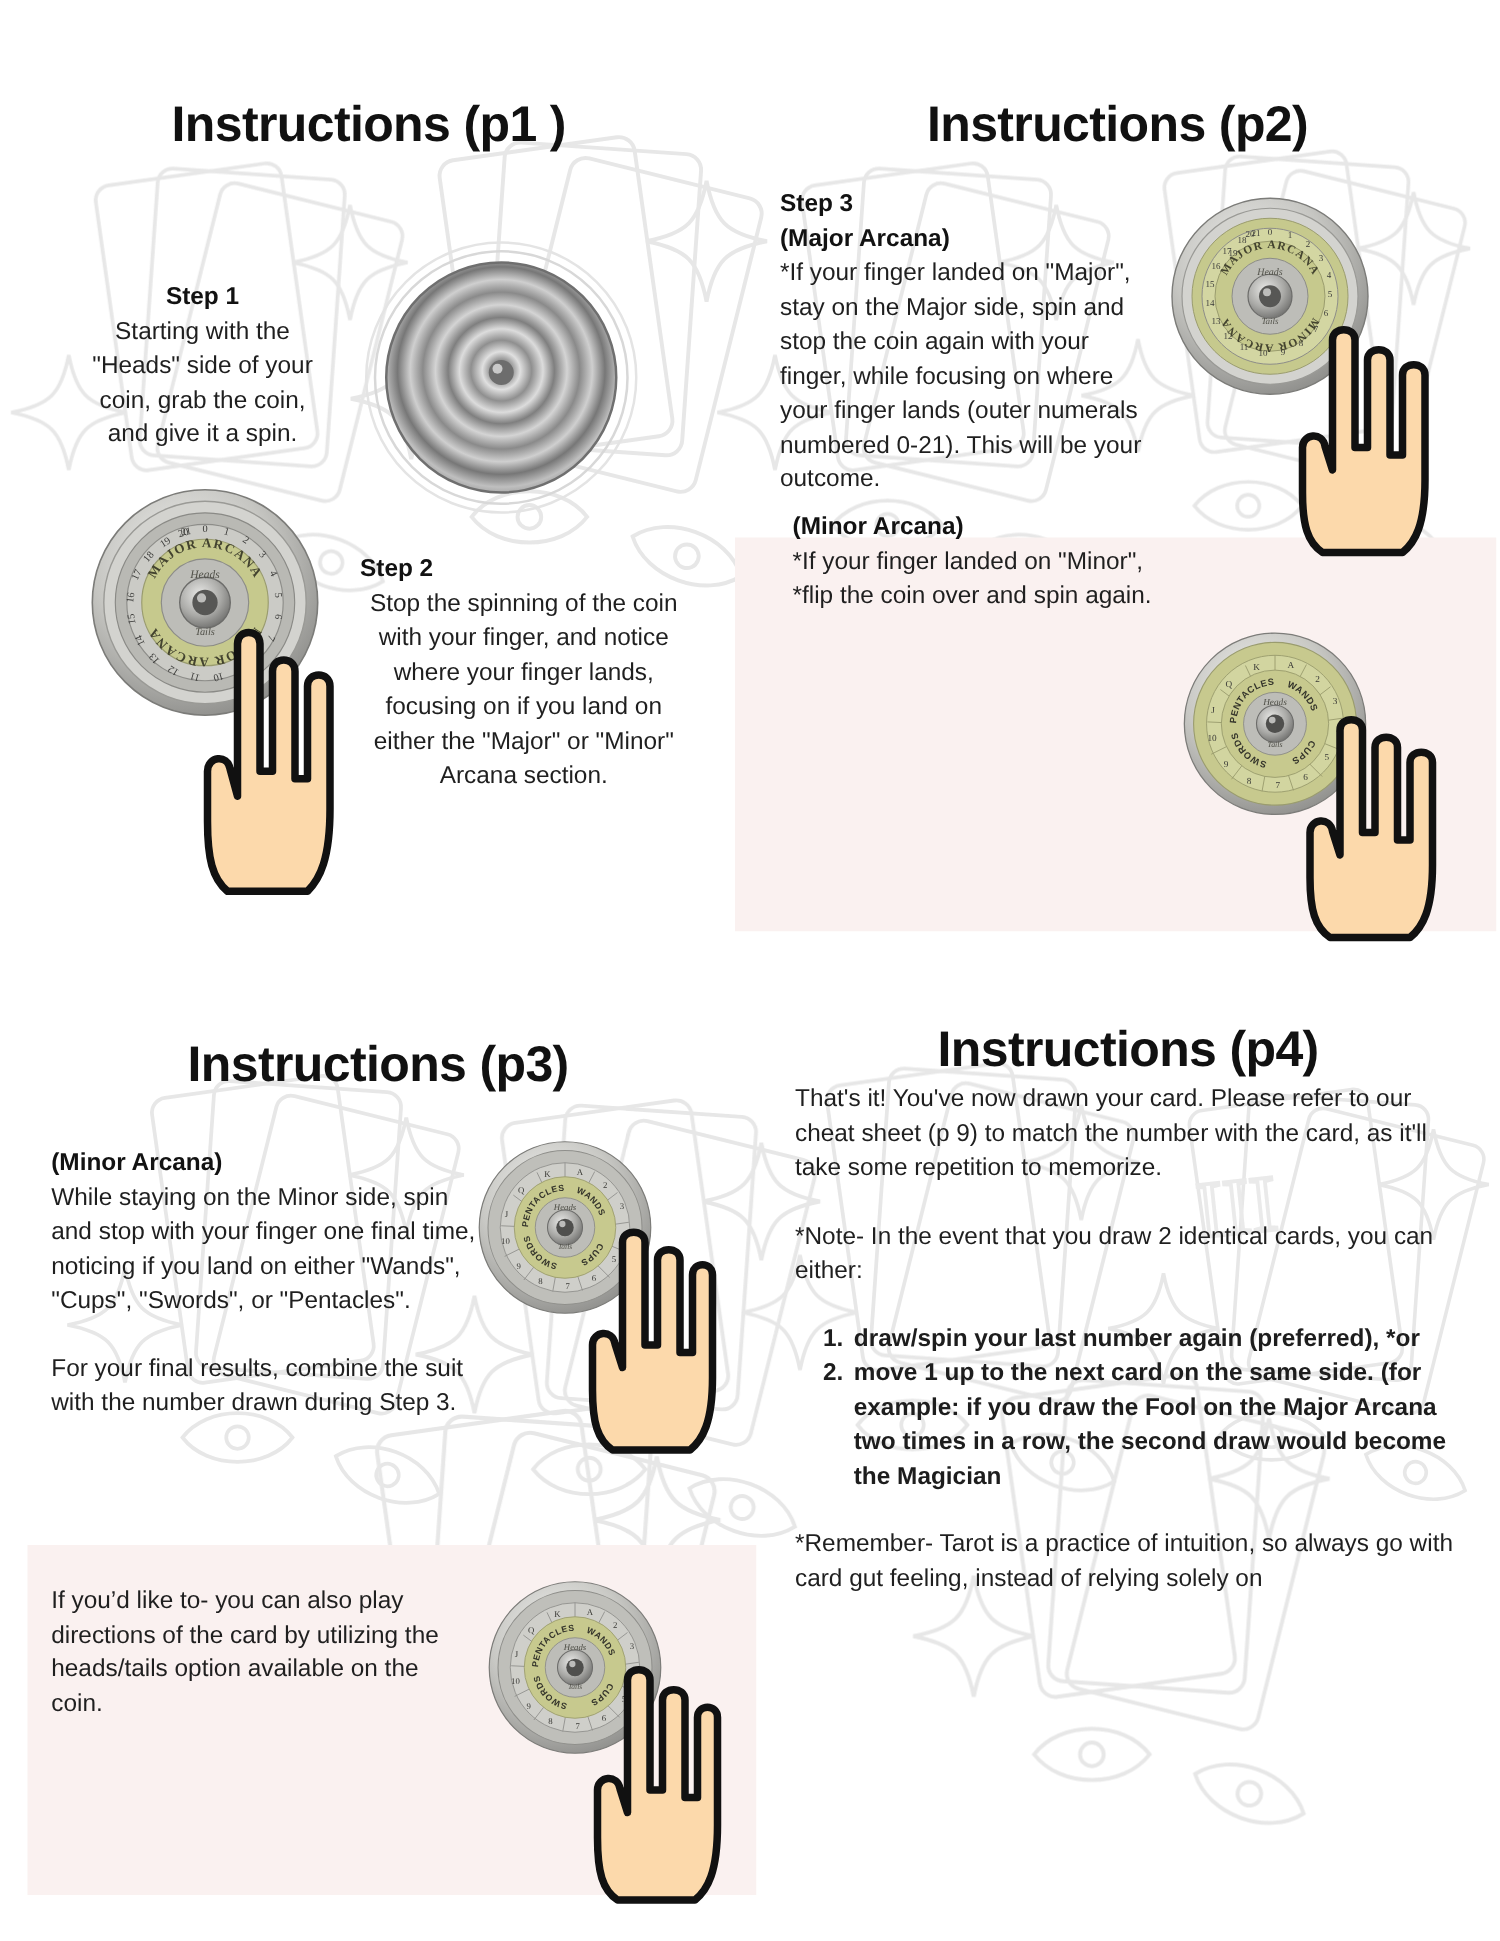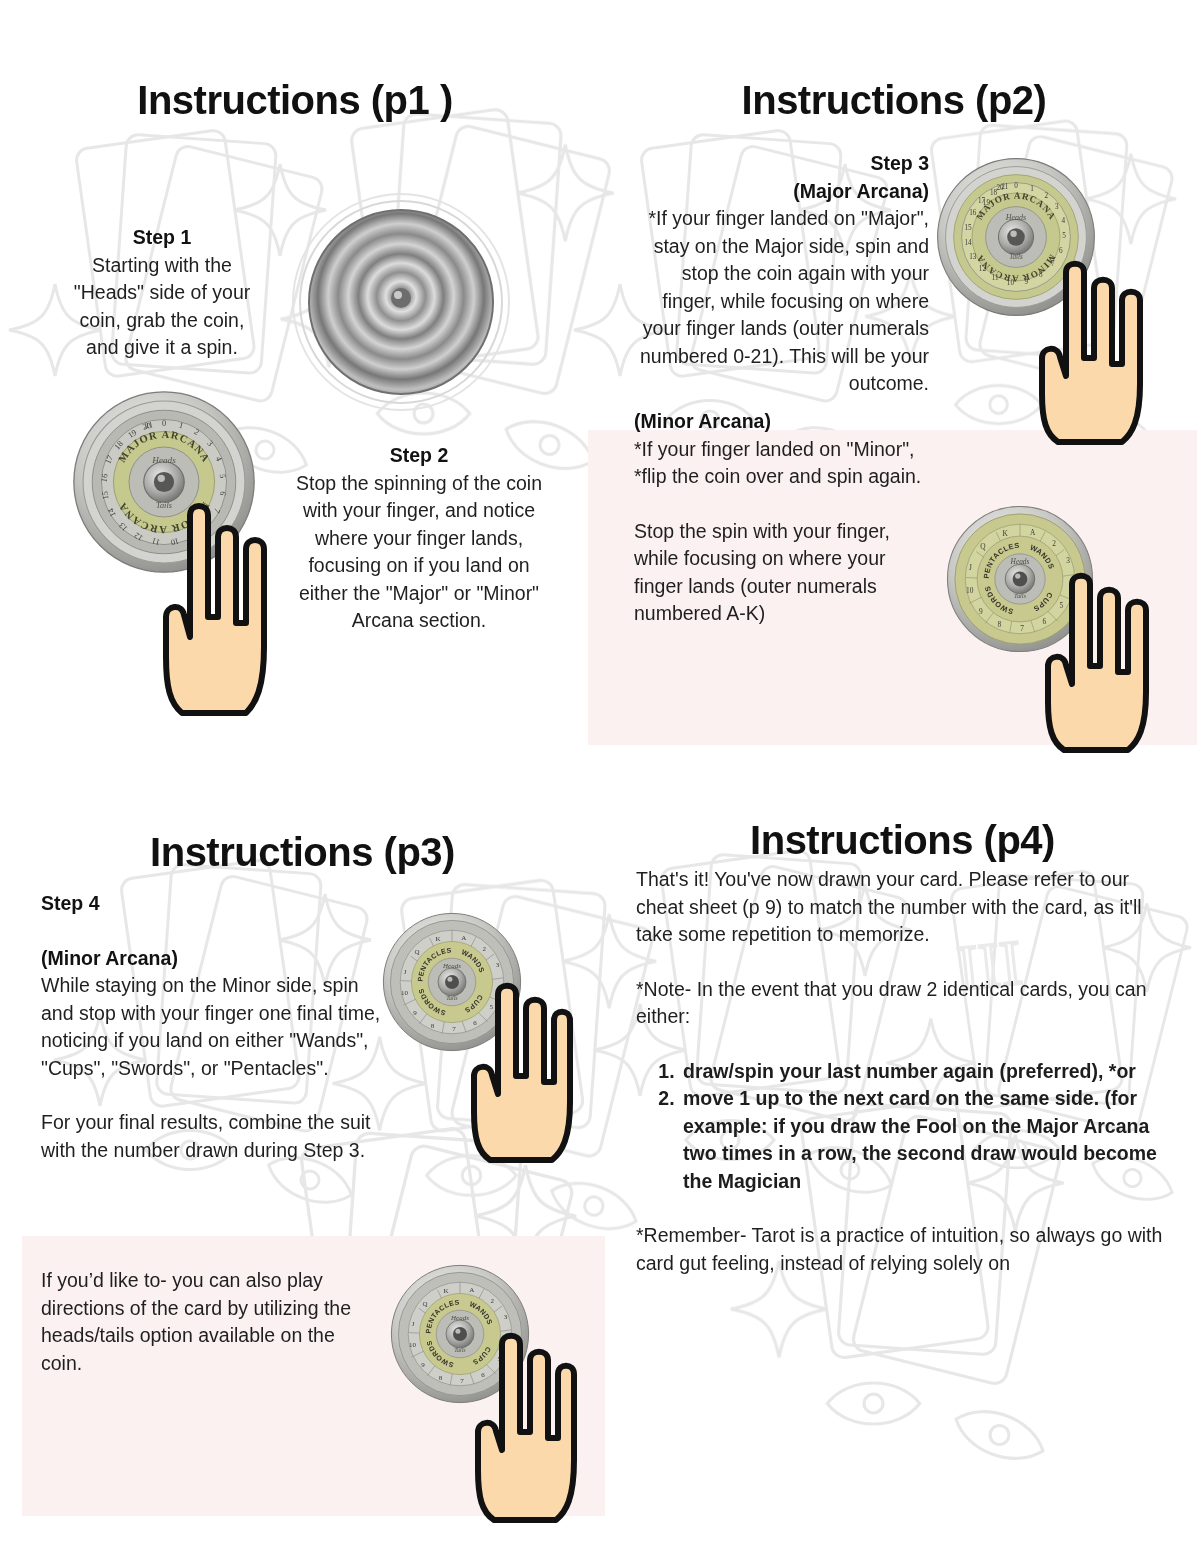--- a/index.html
+++ b/index.html
@@ -198,21 +198,21 @@
         <circle cx="110" cy="105" r="4" fill="#c9c9c9"></circle>
       </svg>
     </div>
 
     <div style="position:absolute; left:62px; top:224px; width:200px;">
       <div class="step-head center" style="text-align:center;">Step 1</div>
       <div class="para center">Starting with the "Heads" side of your coin, grab the coin, and give it a spin.</div>
     </div>
 
     <div style="position:absolute; left:288px; top:442px; width:262px;">
-      <div class="step-head" style="text-align:center;">Step 2</div>
+      <div class="step-head" style="text-align:left;">Step 2</div>
       <div class="para center">Stop the spinning of the coin with your finger, and notice where your finger lands, focusing on if you land on either the  "Major" or "Minor" Arcana section.</div>
     </div>
 
     <div class="coin" style="left:72px; top:390px;">
       <svg width="184" height="184" viewBox="0 0 200 200" xmlns="http://www.w3.org/2000/svg">
         <defs>
           <radialGradient id="rimA" cx="40%" cy="32%" r="72%">
             <stop offset="0%" stop-color="#f0f0ee"></stop>
             <stop offset="55%" stop-color="#c6c6c2"></stop>
             <stop offset="100%" stop-color="#8d8d8a"></stop>
@@ -291,33 +291,32 @@
                  L6 120 C6 108, 22 106, 24 118
                  L30 140 Z" fill="#fcd9ab" stroke="#111111" stroke-width="6" stroke-linejoin="round"></path>
       </svg>
     </div>
   </div>
 
   <div class="panel" style="left:588px; top:0px; width:612px; height:780px;">
 
     <div class="panel-title" style="position:absolute; left:0; top:78px; width:612px;">Instructions (p2)</div>
 
-    <div style="position:absolute; left:46px; top:150px; width:295px;text-align:right;">
+    <div style="position:absolute; left:36px; top:150px; width:295px;">
       <div class="step-head">Step 3</div>
       <div class="step-head">(Major Arcana)</div>
       <div class="para">*If your finger landed on "Major", stay on the Major side, spin and stop the coin again with your finger, while focusing on where your finger lands (outer numerals numbered 0-21). This will be your outcome.</div>
     </div>
 
     <div style="position:absolute; left:46px; top:408px; width:300px;">
       <div class="step-head">
         <span>(</span><span>Minor Arcana)</span>
       </div>
       <div class="para">*If your finger landed on "Minor", *flip the coin over and spin again.</div>
       <div class="spacer"></div>
-      <div class="para">Stop the spin with your finger, while focusing on where your finger lands (outer numerals numbered A-K)</div>
     </div>
 
     <div class="coin" style="left:348px; top:157px;">
       <svg width="160" height="160" viewBox="0 0 200 200" xmlns="http://www.w3.org/2000/svg">
         <defs>
           <radialGradient id="rimB" cx="40%" cy="32%" r="72%">
             <stop offset="0%" stop-color="#f0f0ee"></stop>
             <stop offset="55%" stop-color="#c6c6c2"></stop>
             <stop offset="100%" stop-color="#8d8d8a"></stop>
           </radialGradient>
@@ -475,21 +474,20 @@
                  L32 114 Z" fill="#fcd9ab" stroke="#111111" stroke-width="6" stroke-linejoin="round"></path>
       </svg>
     </div>
   </div>
 
   <div class="panel" style="left:0px; top:802px; width:605px; height:763px;">
 
     <div class="panel-title" style="position:absolute; left:0; top:28px; width:605px;">Instructions (p3)</div>
 
     <div style="position:absolute; left:41px; top:88px; width:350px;">
-      <div class="step-head">Step 4</div>
       <div class="spacer"></div>
       <div class="step-head">(Minor Arcana)</div>
       <div class="para">While staying on the Minor side, spin and stop with your finger one final time, noticing if you land on either "Wands", "Cups", "Swords", or "Pentacles".</div>
       <div class="spacer"></div>
       <div class="para">For your final results, combine the suit with the number drawn during Step 3.</div>
     </div>
 
     <div style="position:absolute; left:41px; top:465px; width:330px;">
       <div class="para">If you’d like to- you can also play directions of the card by utilizing the heads/tails option available on the coin.</div>
     </div>

